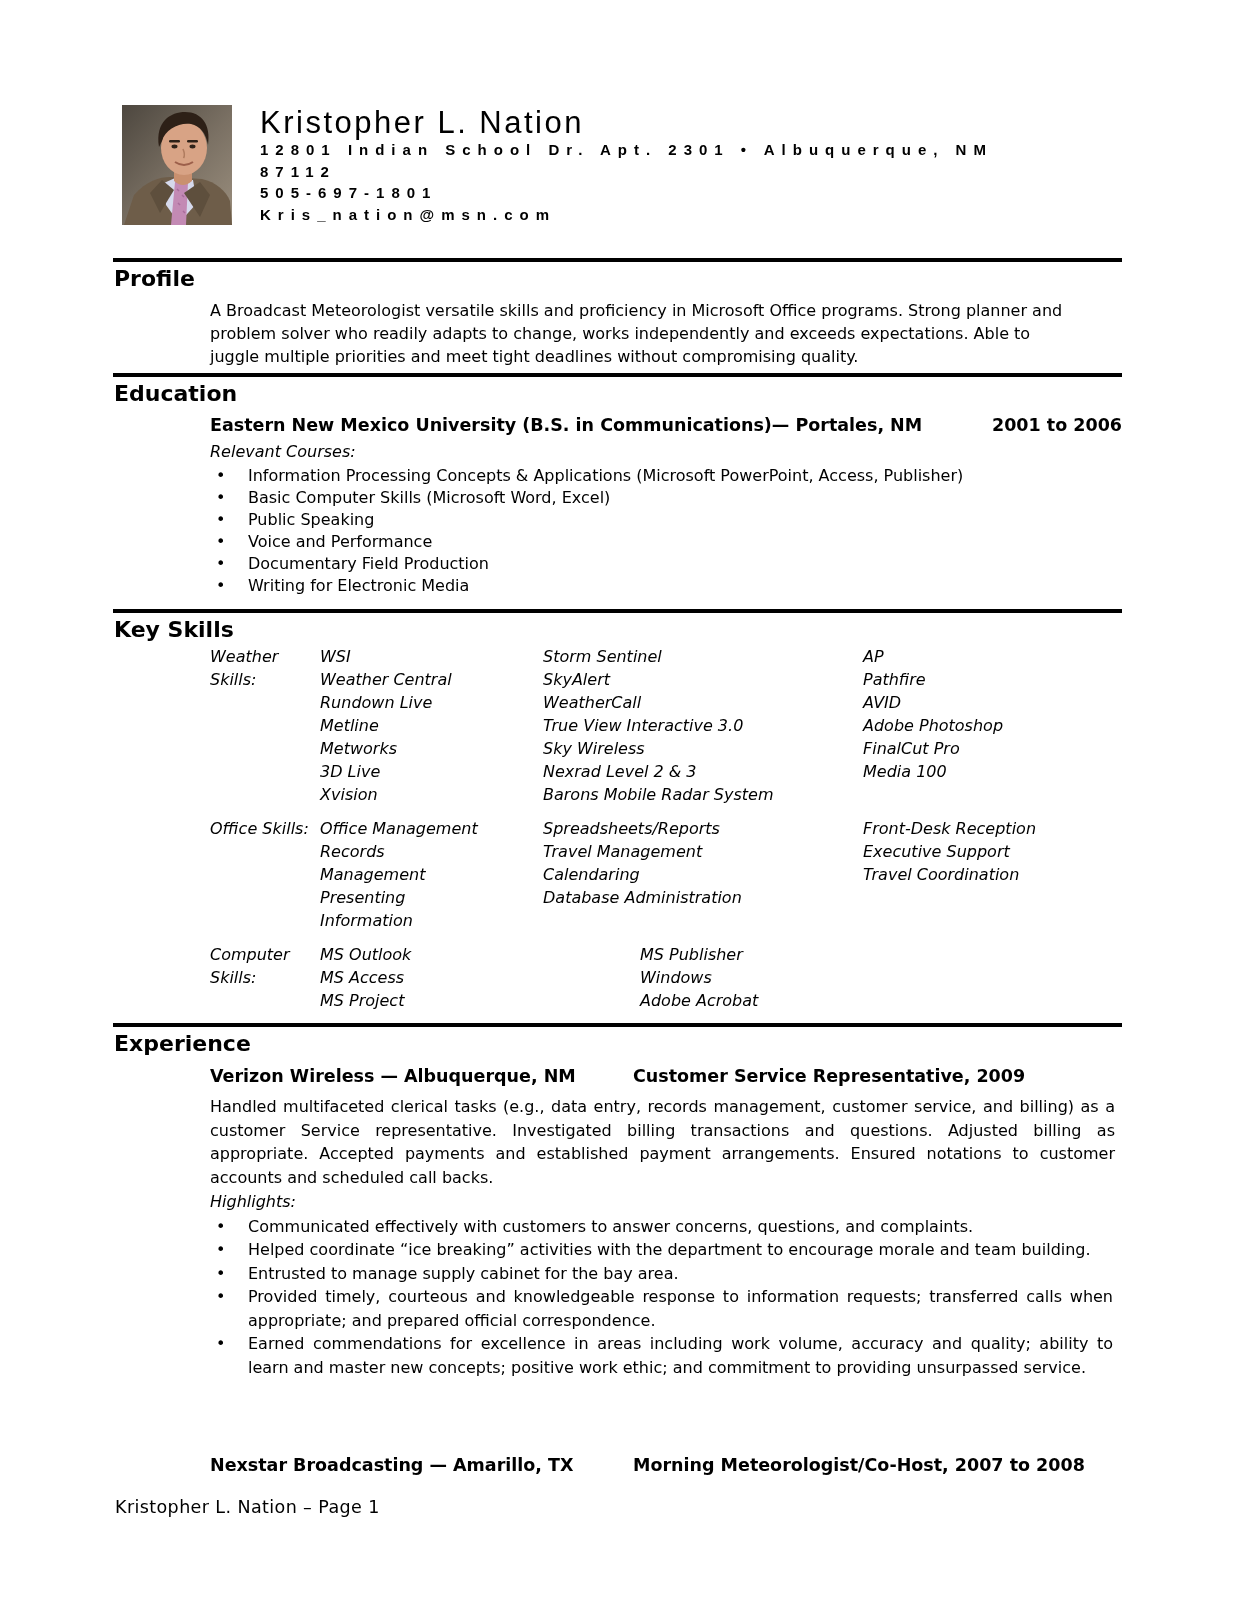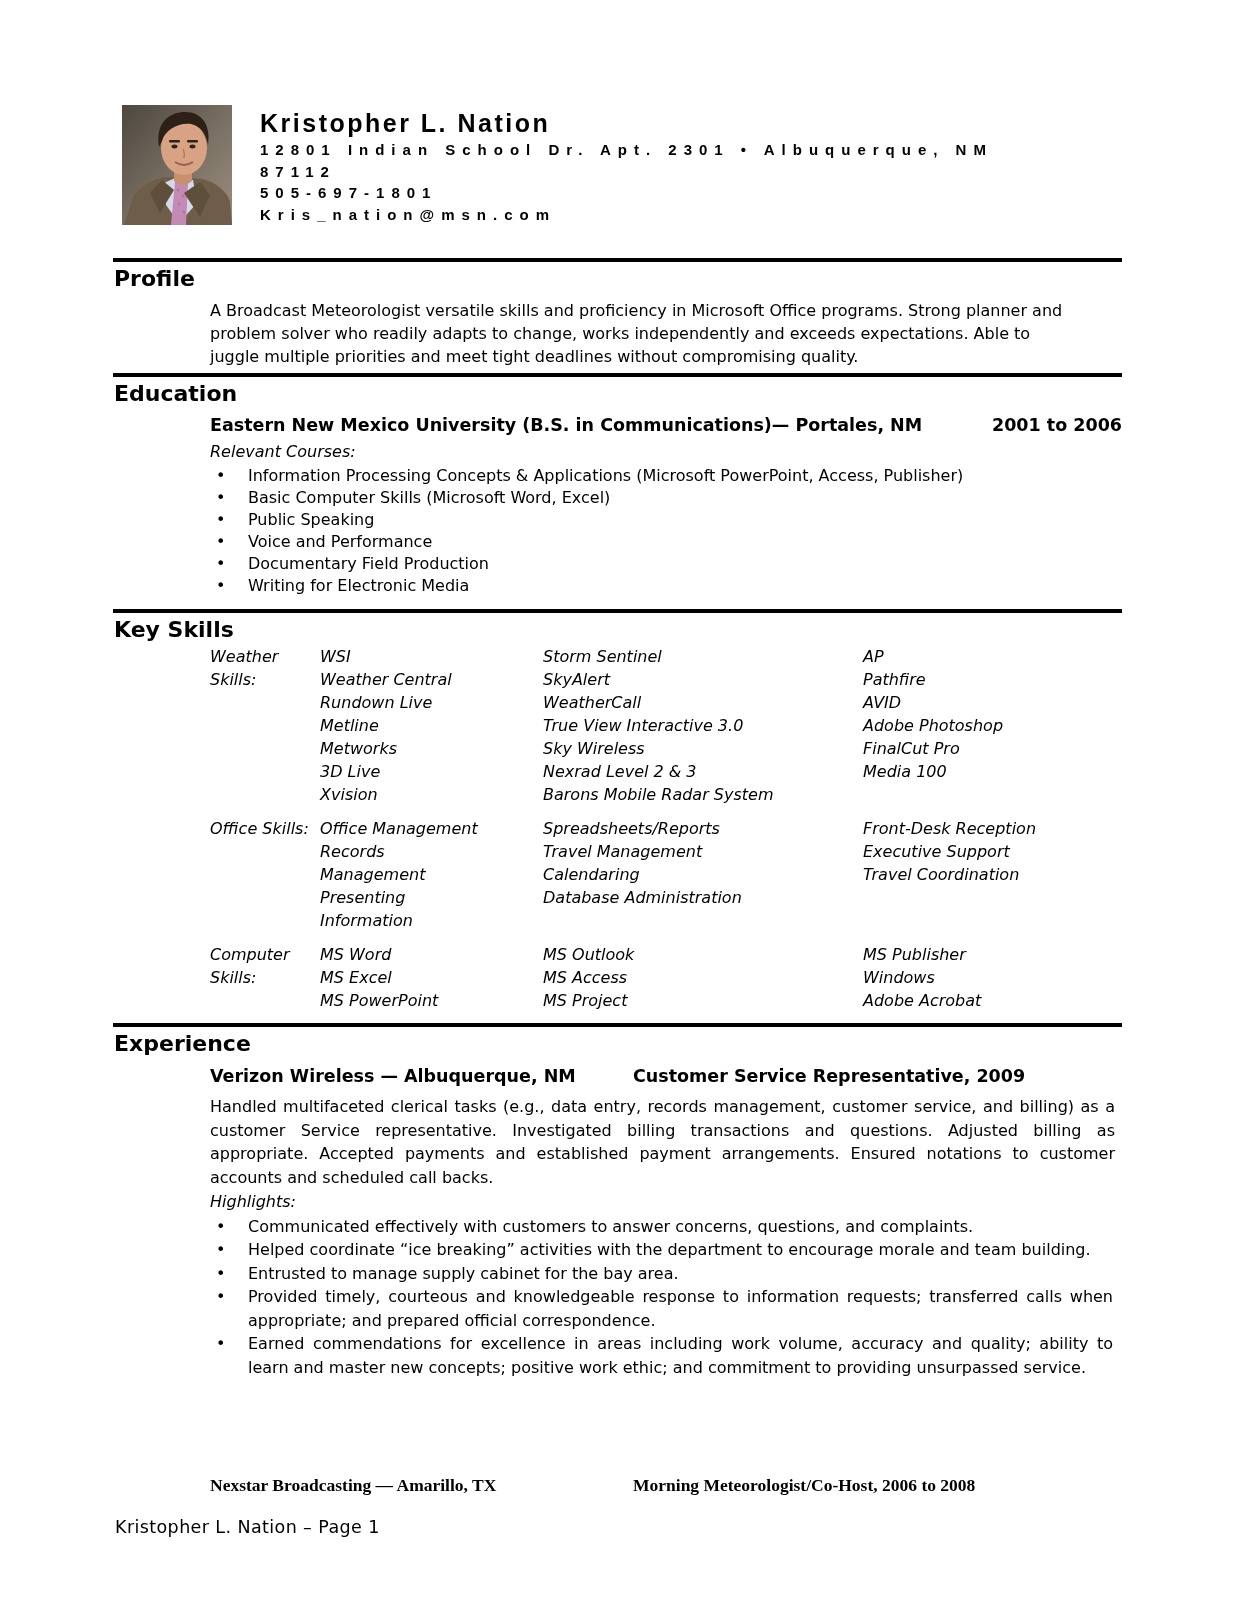--- a/index.html
+++ b/index.html
@@ -11,21 +11,21 @@
     position: relative;
     overflow: hidden;
   }
   .page { position: absolute; left: 113px; top: 0; width: 1009px; }
 
   
   .header { margin-top: 105px; display: flex; align-items: flex-start; }
   .photo { width: 110px; height: 120px; margin-left: 9px; flex: none; }
   .photo svg { display: block; width: 100%; height: 100%; }
   .header-text { margin-left: 28px; padding-top: 2px; font-family: "Liberation Sans", sans-serif; }
-  .name { font-size: 25px; font-weight: 700; letter-spacing: 2.5px; line-height: 32px; white-space: nowrap; }
+  .name { font-size: 31px; font-weight: 400; letter-spacing: 2.5px; line-height: 32px; white-space: nowrap; }
   .contact-line { font-size: 15px; font-weight: 700; letter-spacing: 7px; line-height: 21.5px; white-space: nowrap; }
 
   
   .rule { height: 4px; background: #000; }
   .rule-profile    { margin-top: 33px; }
   .rule-education  { margin-top: 5px; }
   .rule-skills     { margin-top: 12px; }
   .rule-experience { margin-top: 11px; }
   .section-heading { font-size: 22px; font-weight: 700; line-height: 27px; margin: 3px 0 0 1px; }
 
@@ -50,21 +50,21 @@
   .sk-col3  { flex: 1; }
 
   
   .job-header { display: flex; margin: 8px 0 0 97px; font-size: 17.5px; font-weight: 700; line-height: 22px; }
   .job-employer { width: 423px; flex: none; }
   .job-desc { margin: 8px 0 0 97px; width: 905px; font-size: 16px; line-height: 23.5px; text-align: justify; }
   .highlights-label { margin: 1px 0 0 97px; font-size: 16px; font-style: italic; line-height: 23.5px; }
   ul.highlights { list-style: none; margin: 1px 0 0 97px; padding: 0; width: 903px; }
   ul.highlights > li { position: relative; padding-left: 38px; font-size: 16px; line-height: 23.5px; text-align: justify; }
   ul.highlights > li::before { content: "\2022"; position: absolute; left: 6px; top: 0; }
-  .job-header.nexstar { margin-top: 95px; font-family: Liberation Serif, serif; }
+  .job-header.nexstar { margin-top: 75px; }
 
   
   .footer { margin: 20px 0 0 2px; font-size: 17.5px; letter-spacing: 0.4px; line-height: 22px; }
 </style>
 </head>
 <body>
 
 <div class="page">
 
   <div class="header">
@@ -184,25 +184,20 @@
       </div>
       <div class="sk-col3">
         <div class="skill">Front-Desk Reception</div>
         <div class="skill">Executive Support</div>
         <div class="skill">Travel Coordination</div>
       </div>
     </div>
 
     <div class="skills-row">
       <div class="sk-label">Computer Skills:</div>
-      <div class="sk-col1">
-        <div class="skill">MS Word</div>
-        <div class="skill">MS Excel</div>
-        <div class="skill">MS PowerPoint</div>
-      </div>
       <div class="sk-col2">
         <div class="skill">MS Outlook</div>
         <div class="skill">MS Access</div>
         <div class="skill">MS Project</div>
       </div>
       <div class="sk-col3">
         <div class="skill">MS Publisher</div>
         <div class="skill">Windows</div>
         <div class="skill">Adobe Acrobat</div>
       </div>
@@ -222,18 +217,18 @@
   <ul class="highlights">
     <li>Communicated effectively with customers to answer concerns, questions, and complaints.</li>
     <li>Helped coordinate “ice breaking” activities with the department to encourage morale and team building.</li>
     <li>Entrusted to manage supply cabinet for the bay area.</li>
     <li>Provided timely, courteous and knowledgeable response to information requests; transferred calls when appropriate; and prepared official correspondence.</li>
     <li>Earned commendations for excellence in areas including work volume, accuracy and quality; ability to learn and master new concepts; positive work ethic; and commitment to providing unsurpassed service.</li>
   </ul>
 
   <div class="job-header nexstar">
     <div class="job-employer">Nexstar Broadcasting — Amarillo, TX</div>
-    <div class="job-title">Morning Meteorologist/Co-Host, 2006 to 2008</div>
+    <div class="job-title">Morning Meteorologist/Co-Host, 2007 to 2008</div>
   </div>
 
   <div class="footer">Kristopher L. Nation – Page 1</div>
 
 </div>
 
 </body></html>

